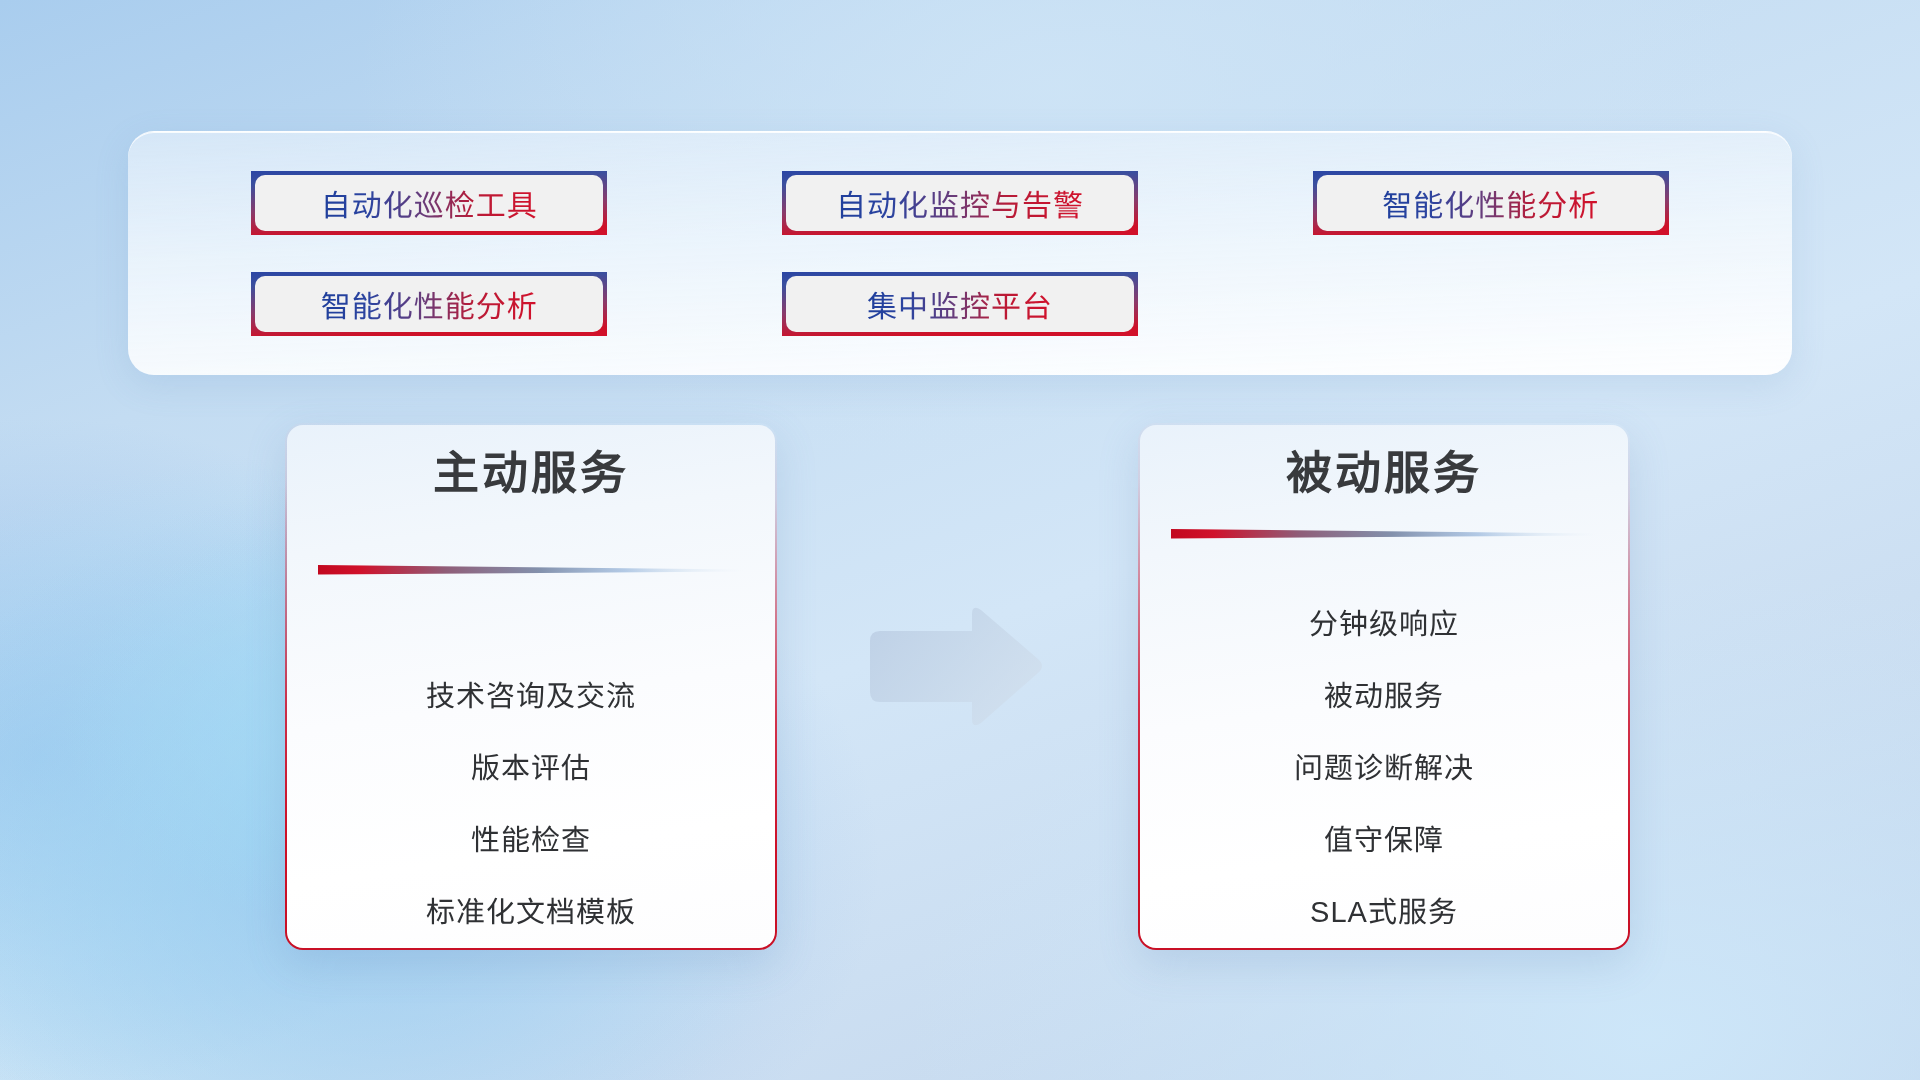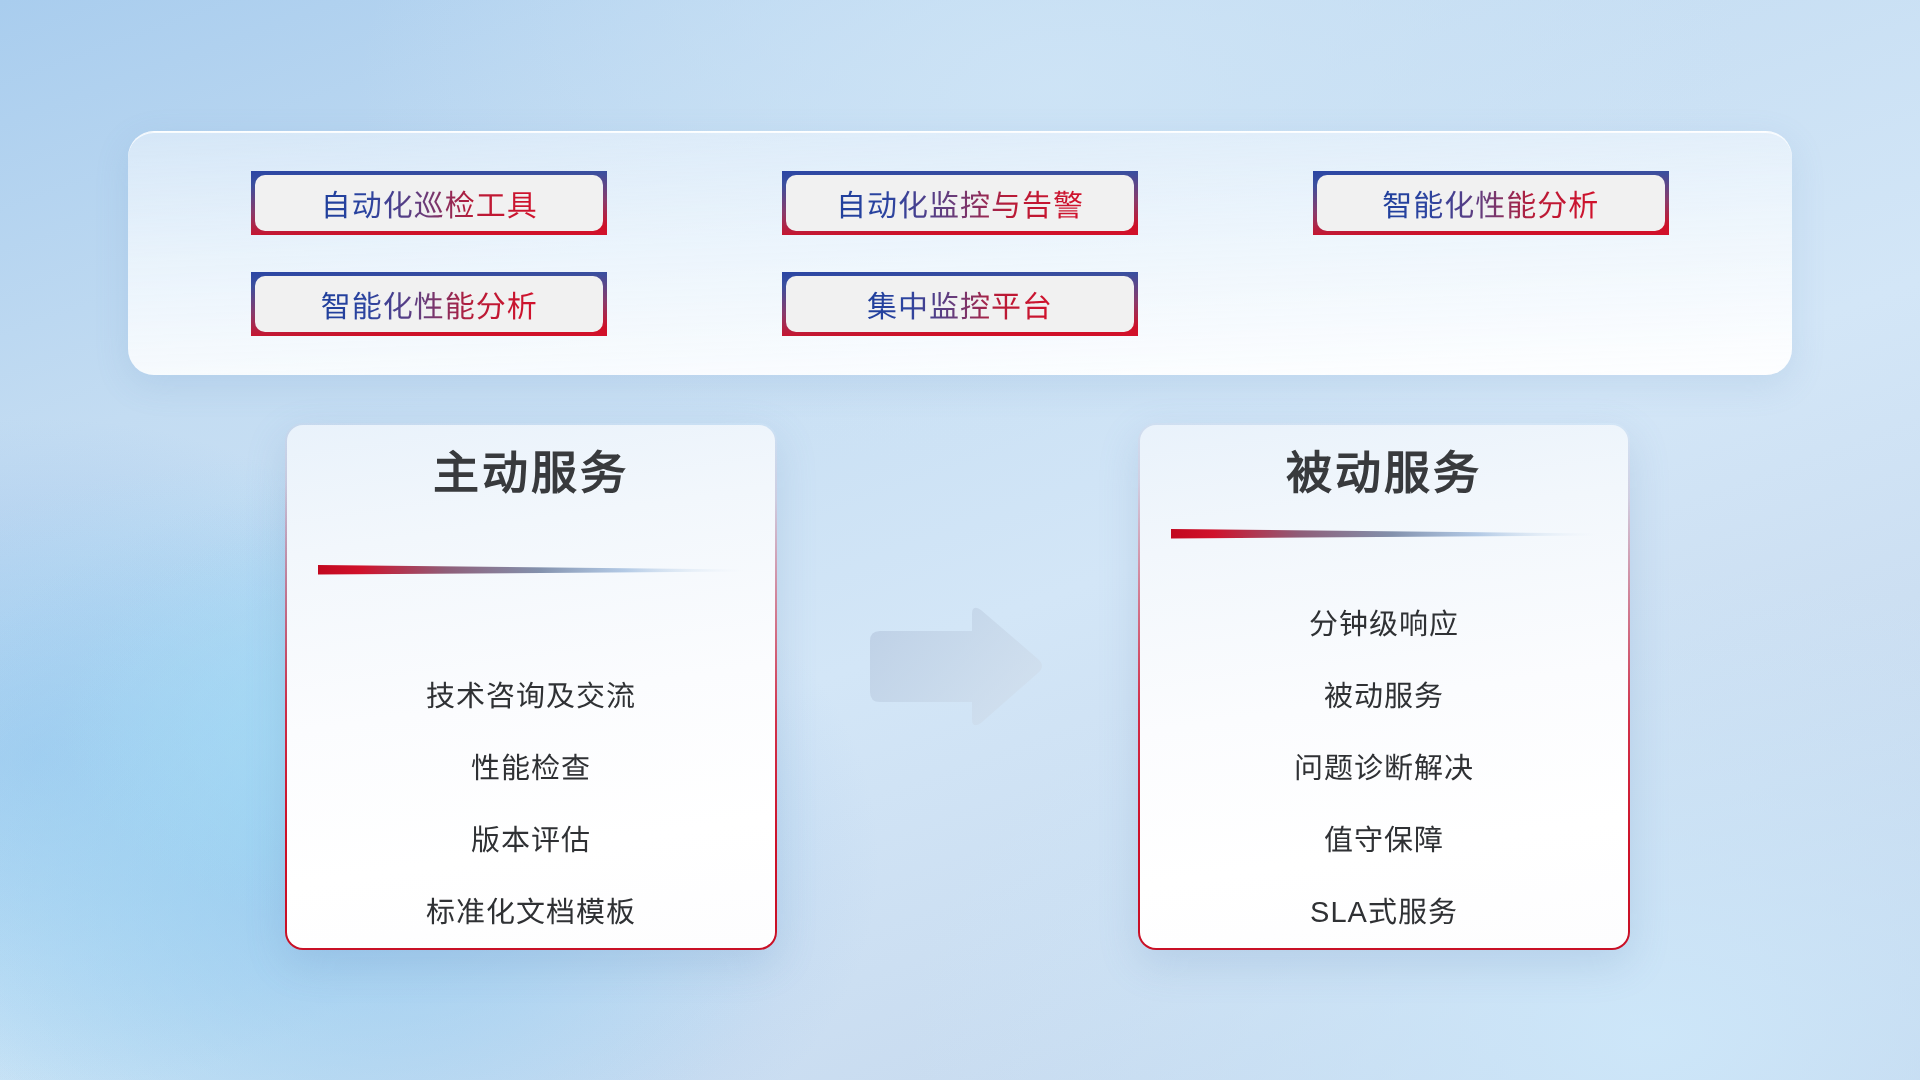--- a/index.html
+++ b/index.html
@@ -248,22 +248,22 @@
               <stop offset="0.88" stop-color="#c4d8ec" stop-opacity="0.30"></stop>
               <stop offset="1" stop-color="#dce8f5" stop-opacity="0"></stop>
             </linearGradient>
           </defs>
           <polygon points="0,2 426,6.4 426,8.6 0,11.4" fill="url(#barGradL)"></polygon>
         </svg>
       </div>
 
       <ul class="card-list">
         <li>技术咨询及交流</li>
+        <li>版本评估</li>
         <li>性能检查</li>
-        <li>版本评估</li>
         <li>标准化文档模板</li>
       </ul>
     </div>
   </section>
 
   <div class="arrow-wrap">
     <svg viewBox="0 0 186 124" aria-hidden="true">
       <defs>
         <linearGradient id="arrowGrad" x1="0" y1="0" x2="1" y2="0.6">
           <stop offset="0" stop-color="#b9cbe2" stop-opacity="0.82"></stop>

